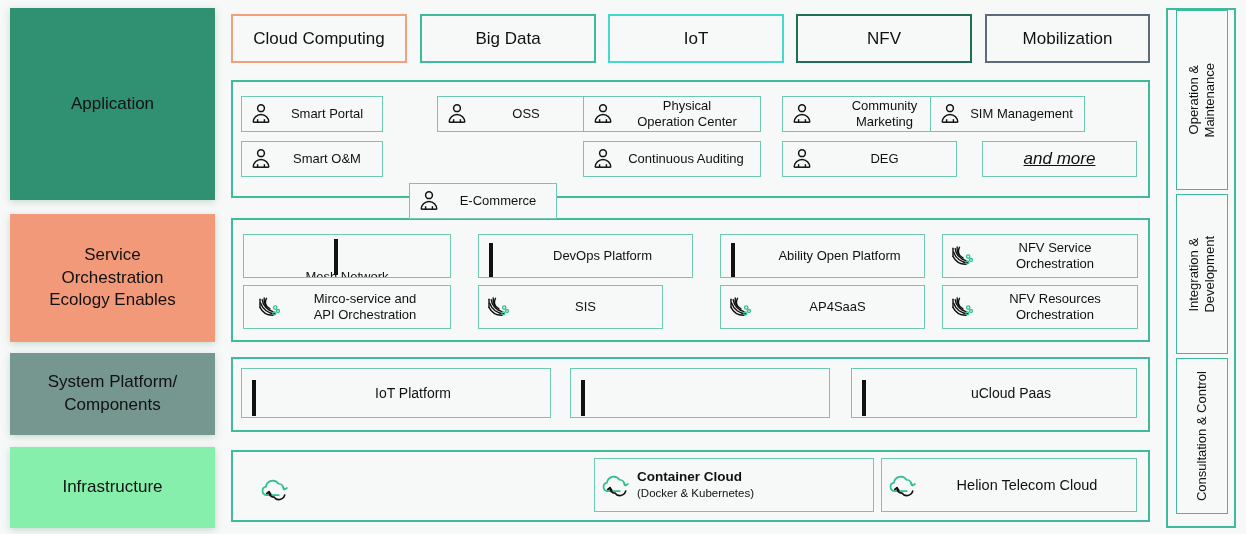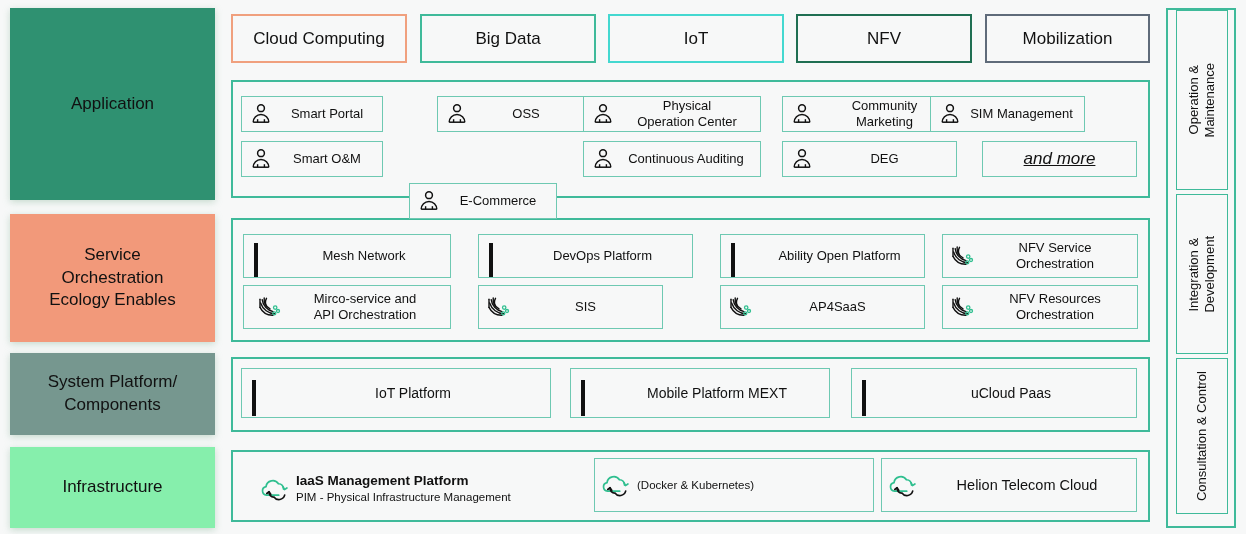--- a/index.html
+++ b/index.html
@@ -258,21 +258,21 @@
     <path d="M5.2 21.2 A7.8 7.8 0 0 1 20.8 21.2" fill="none" stroke="#111" stroke-width="1.5"></path>
     <line x1="9.6" y1="18.2" x2="9.6" y2="21.2" stroke="#111" stroke-width="1.4"></line>
     <line x1="16.4" y1="18.2" x2="16.4" y2="21.2" stroke="#111" stroke-width="1.4"></line>
     <line x1="5.2" y1="21.2" x2="20.8" y2="21.2" stroke="#111" stroke-width="1.5"></line>
   </svg>
         <span class="lbl">DEG</span>
       </div>
       <div class="card" style="left: 982px; top: 141px; width: 155px; height: 36px;">
         <span class="lbl andmore">and more</span>
       </div>
-      <div class="card" style="left: 243px; top: 234px; width: 208px; height: 44px;">
+      <div class="card" style="left: 243px; top: 234px; width: 208px; height: 44px; flex-direction: column;">
         <span class="ico dotgrid">
           <i></i>
           <i></i>
           <i></i>
           <i></i>
           <i></i>
           <i></i>
           <i></i>
           <i></i>
           <i></i>
@@ -409,21 +409,20 @@
           <i></i>
           <i></i>
           <i></i>
           <i></i>
           <i></i>
           <i></i>
           <i></i>
           <i></i>
           <i></i>
         </span>
-        <span class="lbl" style="font-size: 14px;">Mobile Platform MEXT</span>
       </div>
       <div class="card" style="left: 851px; top: 368px; width: 286px; height: 50px;">
         <span class="ico dotgrid">
           <i></i>
           <i></i>
           <i></i>
           <i></i>
           <i></i>
           <i></i>
           <i></i>
@@ -432,33 +431,30 @@
         </span>
         <span class="lbl" style="font-size: 14px;">uCloud Paas</span>
       </div>
       <div class="card noborder" style="left: 253px; top: 462px; width: 330px; height: 54px;">
         <svg class="ico" viewBox="0 0 34 28" style="width:32px;height:27px">
     <path d="M25 13.5 a5.2 5.2 0 0 0 -5.4 -5.6 a7.2 7.2 0 0 0 -13.2 3.0 a4.6 4.6 0 0 0 0.5 9.1 l13 0" fill="none" stroke="#2fbf8f" stroke-width="1.8" stroke-linecap="round"></path>
     <path d="M24.4 11.2 l1.6 2.9 l2.6 -1.7" fill="none" stroke="#2fbf8f" stroke-width="1.8" stroke-linecap="round" stroke-linejoin="round"></path>
     <path d="M9.6 16.6 a5.0 5.0 0 0 0 5.2 5.4 a6.4 6.4 0 0 0 11.4 -2.0" fill="none" stroke="#111" stroke-width="1.8" stroke-linecap="round"></path>
     <path d="M11.4 19.0 l-1.8 -2.6 l-2.4 1.8" fill="none" stroke="#111" stroke-width="1.8" stroke-linecap="round" stroke-linejoin="round"></path>
   </svg>
-        <div class="stack">
-          <div class="t1">IaaS Management Platform</div>
-          <div class="t2">PIM - Physical Infrastructure Management</div>
-        </div>
       </div>
       <div class="card" style="left: 594px; top: 458px; width: 280px; height: 54px;">
         <svg class="ico" viewBox="0 0 34 28" style="width:32px;height:27px">
     <path d="M25 13.5 a5.2 5.2 0 0 0 -5.4 -5.6 a7.2 7.2 0 0 0 -13.2 3.0 a4.6 4.6 0 0 0 0.5 9.1 l13 0" fill="none" stroke="#2fbf8f" stroke-width="1.8" stroke-linecap="round"></path>
     <path d="M24.4 11.2 l1.6 2.9 l2.6 -1.7" fill="none" stroke="#2fbf8f" stroke-width="1.8" stroke-linecap="round" stroke-linejoin="round"></path>
     <path d="M9.6 16.6 a5.0 5.0 0 0 0 5.2 5.4 a6.4 6.4 0 0 0 11.4 -2.0" fill="none" stroke="#111" stroke-width="1.8" stroke-linecap="round"></path>
     <path d="M11.4 19.0 l-1.8 -2.6 l-2.4 1.8" fill="none" stroke="#111" stroke-width="1.8" stroke-linecap="round" stroke-linejoin="round"></path>
   </svg>
         <div class="stack">
+          <div class="t1">Container Cloud</div>
           <div class="t2">(Docker &amp; Kubernetes)</div>
         </div>
       </div>
       <div class="card" style="left: 881px; top: 458px; width: 256px; height: 54px;">
         <svg class="ico" viewBox="0 0 34 28" style="width:32px;height:27px">
     <path d="M25 13.5 a5.2 5.2 0 0 0 -5.4 -5.6 a7.2 7.2 0 0 0 -13.2 3.0 a4.6 4.6 0 0 0 0.5 9.1 l13 0" fill="none" stroke="#2fbf8f" stroke-width="1.8" stroke-linecap="round"></path>
     <path d="M24.4 11.2 l1.6 2.9 l2.6 -1.7" fill="none" stroke="#2fbf8f" stroke-width="1.8" stroke-linecap="round" stroke-linejoin="round"></path>
     <path d="M9.6 16.6 a5.0 5.0 0 0 0 5.2 5.4 a6.4 6.4 0 0 0 11.4 -2.0" fill="none" stroke="#111" stroke-width="1.8" stroke-linecap="round"></path>
     <path d="M11.4 19.0 l-1.8 -2.6 l-2.4 1.8" fill="none" stroke="#111" stroke-width="1.8" stroke-linecap="round" stroke-linejoin="round"></path>
   </svg>

